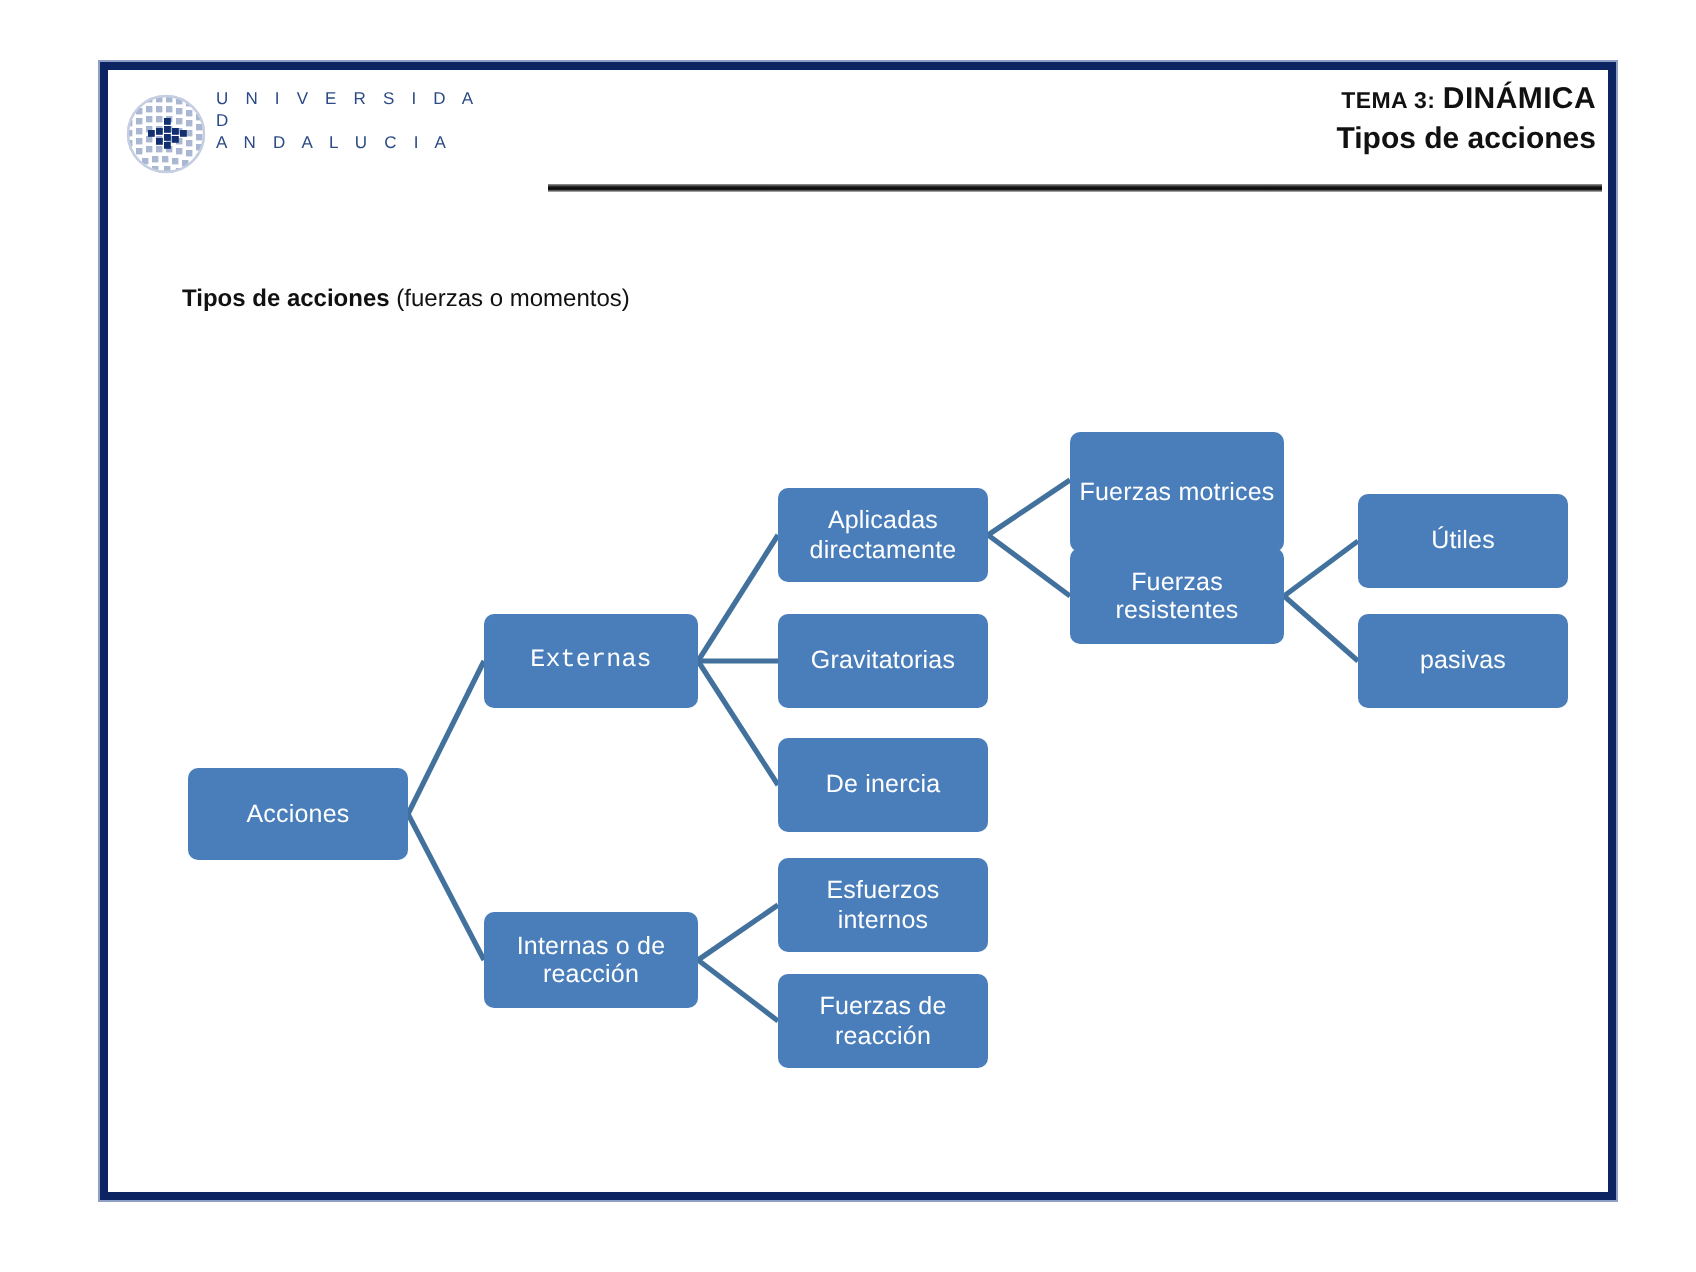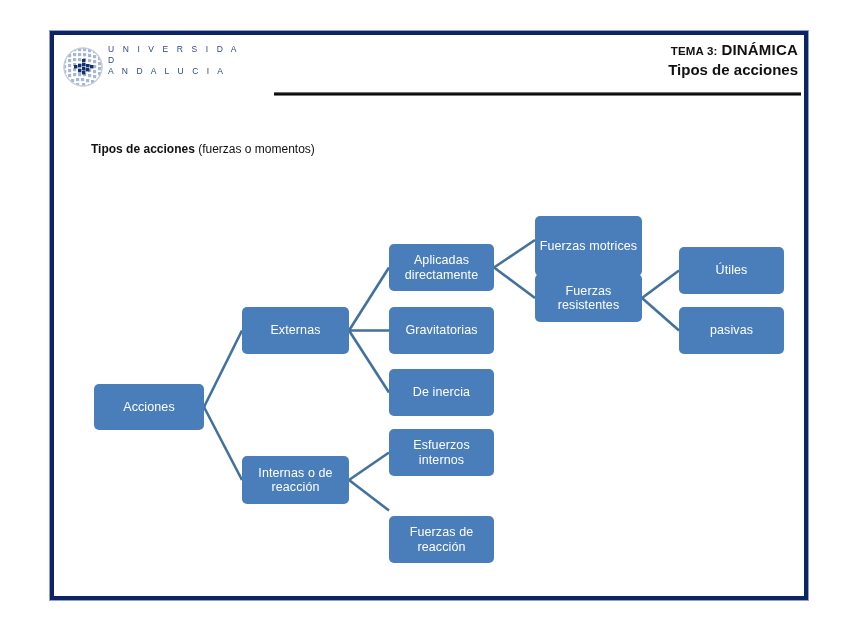--- a/index.html
+++ b/index.html
@@ -264,27 +264,27 @@
           <line x1="295" y1="295.5" x2="335" y2="357.5" stroke="#41719c" stroke-width="2.6"></line>
           <line x1="295" y1="445" x2="335" y2="417.5" stroke="#41719c" stroke-width="2.6"></line>
           <line x1="295" y1="445" x2="335" y2="475.5" stroke="#41719c" stroke-width="2.6"></line>
           <line x1="440" y1="232.5" x2="481" y2="205" stroke="#41719c" stroke-width="2.6"></line>
           <line x1="440" y1="232.5" x2="481" y2="263" stroke="#41719c" stroke-width="2.6"></line>
           <line x1="588" y1="263" x2="625" y2="235.5" stroke="#41719c" stroke-width="2.6"></line>
           <line x1="588" y1="263" x2="625" y2="295.5" stroke="#41719c" stroke-width="2.6"></line>
         </svg>
       <div id="nodes-layer">
           <div class="node" style="left: 40px; top: 349px; width: 110px; height: 46px; background: rgb(74, 126, 187);">Acciones</div>
-          <div class="node" style="left: 188px; top: 272px; width: 107px; height: 47px; background: rgb(74, 126, 187);">Externas</div>
+          <div class="node" style="left: 188px; top: 272px; width: 107px; height: 47px; background: rgb(74, 126, 187); font-family: Liberation Mono, monospace;">Externas</div>
           <div class="node" style="left: 188px; top: 421px; width: 107px; height: 48px; background: rgb(74, 126, 187);">Internas o de reacción</div>
           <div class="node" style="left: 335px; top: 209px; width: 105px; height: 47px; background: rgb(74, 126, 187);">Aplicadas directamente</div>
           <div class="node" style="left: 335px; top: 272px; width: 105px; height: 47px; background: rgb(74, 126, 187);">Gravitatorias</div>
           <div class="node" style="left: 335px; top: 334px; width: 105px; height: 47px; background: rgb(74, 126, 187);">De inercia</div>
           <div class="node" style="left: 335px; top: 394px; width: 105px; height: 47px; background: rgb(74, 126, 187);">Esfuerzos internos</div>
-          <div class="node" style="left: 335px; top: 452px; width: 105px; height: 47px; background: rgb(74, 126, 187); margin-top: 29px;">Fuerzas de reacción</div>
+          <div class="node" style="left: 335px; top: 452px; width: 105px; height: 47px; background: rgb(74, 126, 187);">Fuerzas de reacción</div>
           <div class="node" style="left: 481px; top: 181px; width: 107px; height: 60px; background: rgb(74, 126, 187);">Fuerzas motrices</div>
           <div class="node" style="left: 481px; top: 239px; width: 107px; height: 48px; background: rgb(74, 126, 187);">Fuerzas resistentes</div>
           <div class="node" style="left: 625px; top: 212px; width: 105px; height: 47px; background: rgb(74, 126, 187);">Útiles</div>
           <div class="node" style="left: 625px; top: 272px; width: 105px; height: 47px; background: rgb(74, 126, 187);">pasivas</div>
         </div>
     </div>
 
   </div>
 </div>
 

